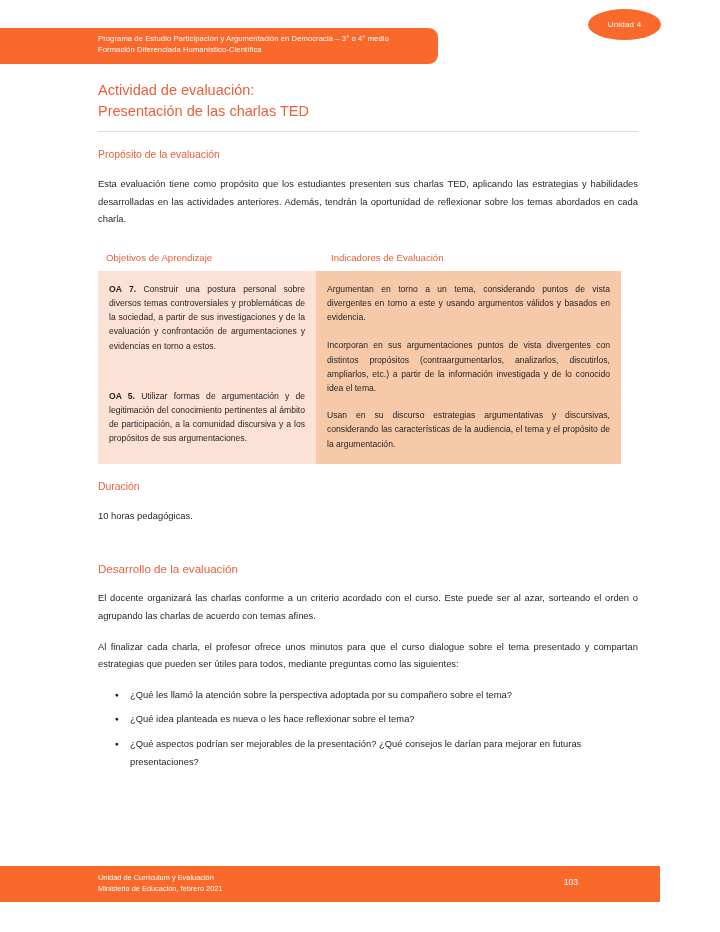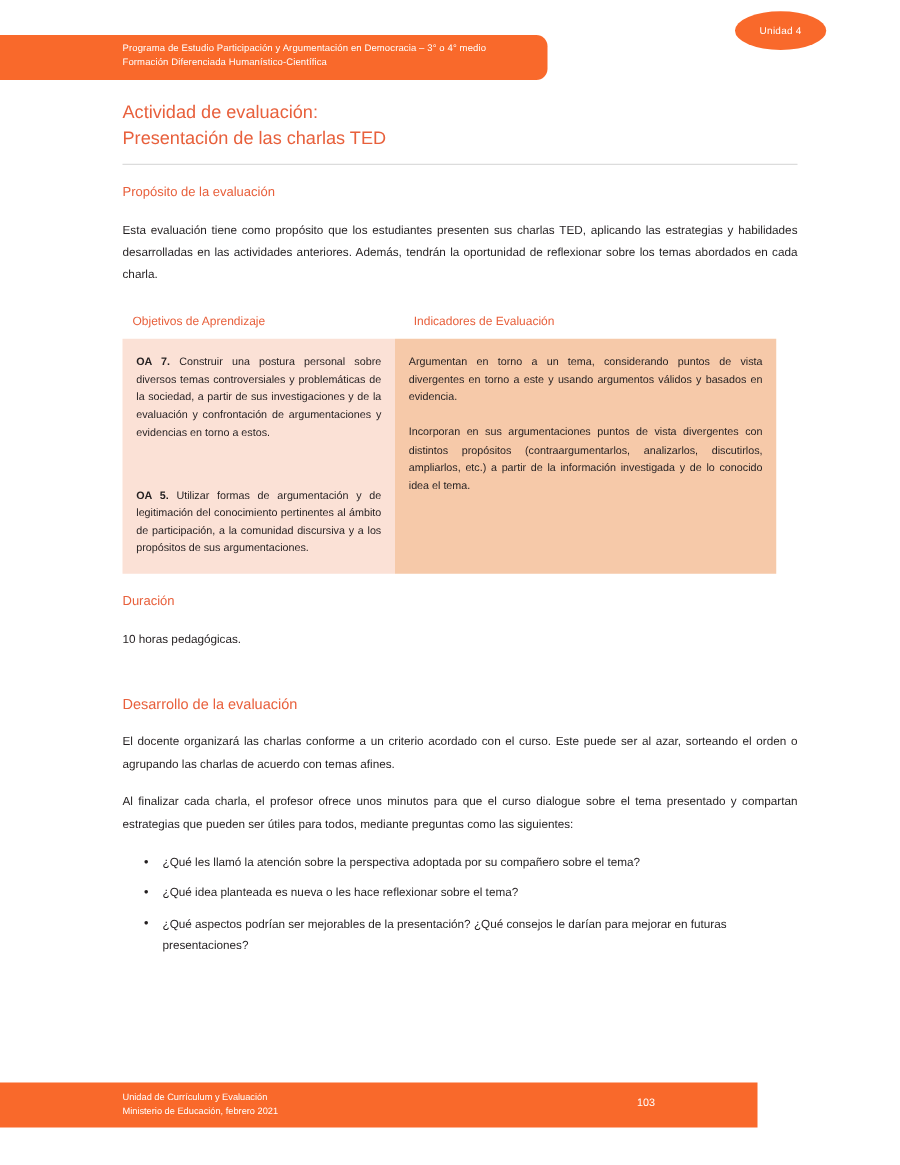--- a/index.html
+++ b/index.html
@@ -165,21 +165,21 @@
     font-size: 6.5px;
     line-height: 17.6px;
     color: #231f20;
   }
 
   
   .footer-bar {
     position: absolute;
     left: 0;
     top: 866px;
-    width: 606px;
+    width: 660px;
     height: 36px;
     background: #F9692B;
   }
   .footer-left {
     position: absolute;
     left: 98px;
     top: 6px;
     color: #ffffff;
     font-size: 7.4px;
     line-height: 11.4px;
@@ -221,20 +221,21 @@
         <div class="oa-head-cell right">Indicadores de Evaluación</div>
       </div>
       <div class="oa-table">
         <div class="oa-col-left">
           <div class="oa-cell-block"><span class="oa-code">OA 7.</span><span> Construir una postura personal sobre diversos temas controversiales y problemáticas de la sociedad, a partir de sus investigaciones y de la evaluación y confrontación de argumentaciones y evidencias en torno a estos.</span></div>
           <div class="oa-cell-block second"><span class="oa-code">OA 5.</span><span> Utilizar formas de argumentación y de legitimación del conocimiento pertinentes al ámbito de participación, a la comunidad discursiva y a los propósitos de sus argumentaciones.</span></div>
         </div>
         <div class="oa-col-right">
           <div class="oa-cell-block">Argumentan en torno a un tema, considerando puntos de vista divergentes en torno a este y usando argumentos válidos y basados en evidencia.</div>
           <div class="oa-cell-block">Incorporan en sus argumentaciones puntos de vista divergentes con distintos propósitos (contraargumentarlos, analizarlos, discutirlos, ampliarlos, etc.) a partir de la información investigada y de lo conocido idea el tema.</div>
+          <div class="oa-cell-block third">Usan en su discurso estrategias argumentativas y discursivas, considerando las características de la audiencia, el tema y el propósito de la argumentación.</div>
         </div>
       </div>
     </div>
 
     <h2 class="section-head">Duración</h2>
     <p class="body-text">10 horas pedagógicas.</p>
 
     <h2 class="section-head big" style="margin-top:38px;">Desarrollo de la evaluación</h2>
     <p class="body-text">El docente organizará las charlas conforme a un criterio acordado con el curso. Este puede ser al azar, sorteando el orden o agrupando las charlas de acuerdo con temas afines.</p>
     <p class="body-text">Al finalizar cada charla, el profesor ofrece unos minutos para que el curso dialogue sobre el tema presentado y compartan estrategias que pueden ser útiles para todos, mediante preguntas como las siguientes:</p>

